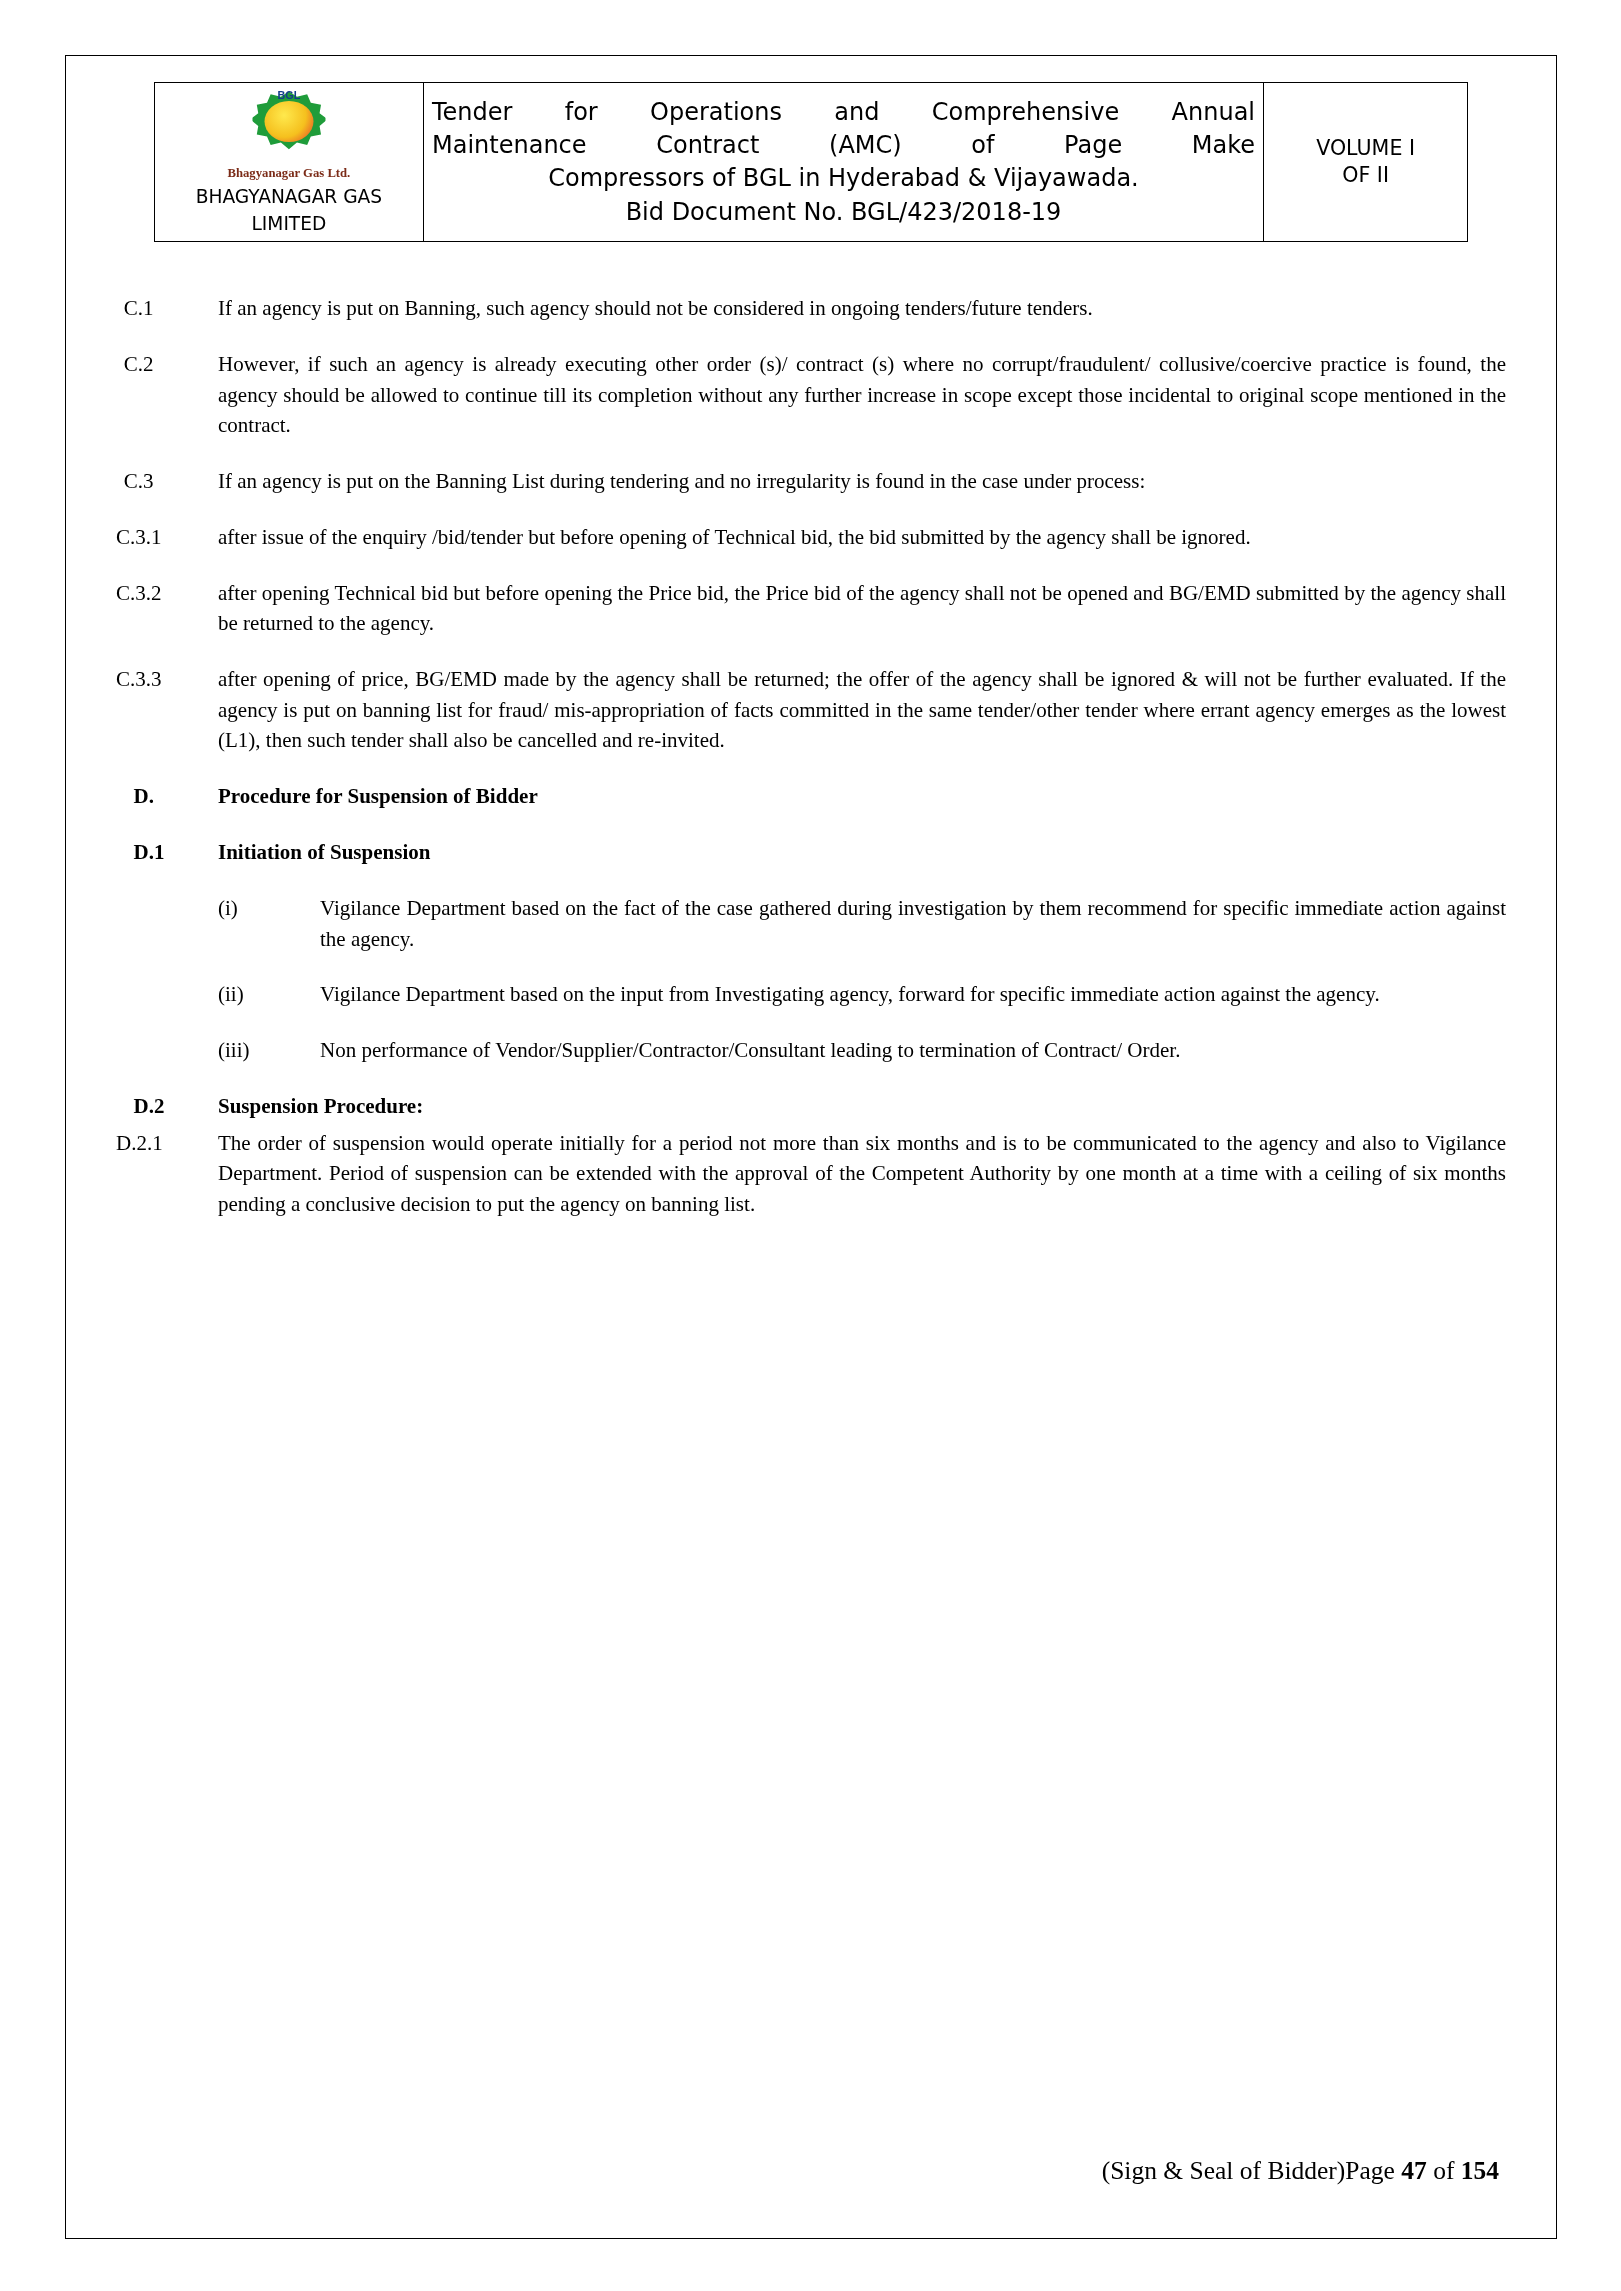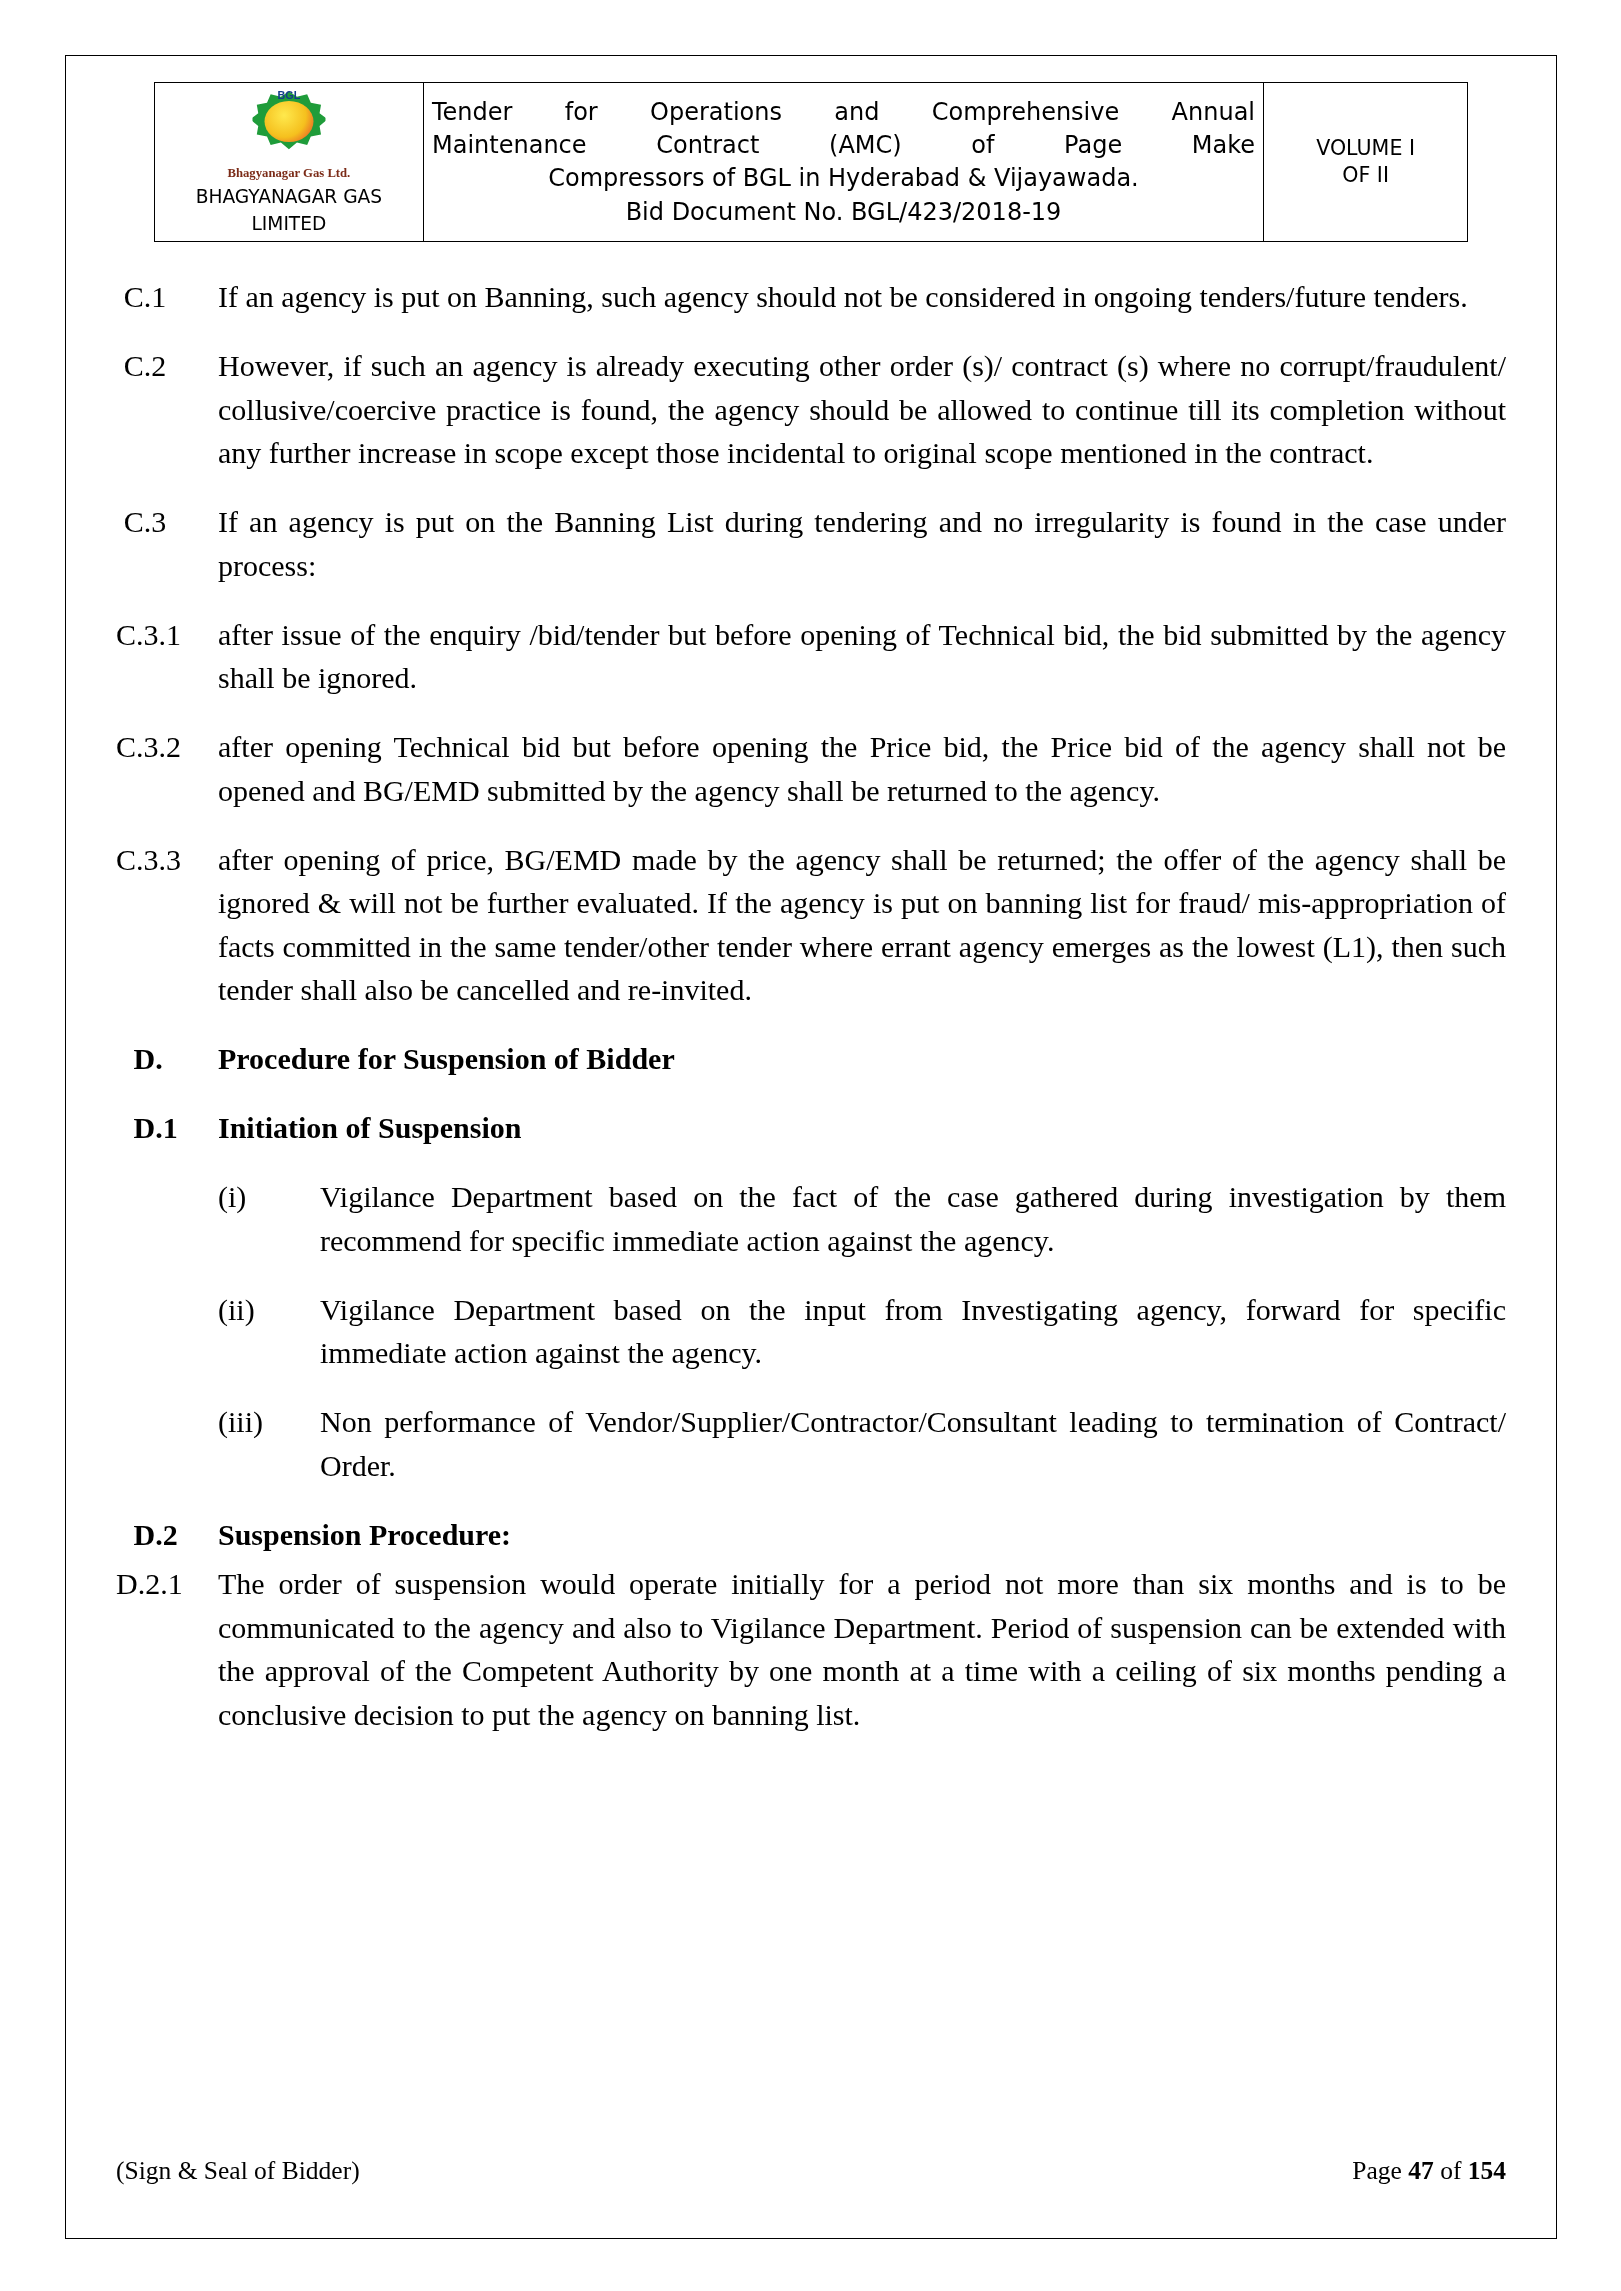--- a/index.html
+++ b/index.html
@@ -128,22 +128,22 @@
     text-align: justify;
     text-align-last: justify;
   }
   .title-line.last {
     text-align: center;
     text-align-last: center;
   }
 
   
   .body {
-    margin-top: 33px;
-    font-size: 30px;
+    margin-top: 51px;
+    font-size: 21px;
     line-height: 1.45;
   }
   .clause {
     display: flex;
     margin-bottom: 25.5px;
   }
   .clause .num {
     flex: 0 0 auto;
     width: 102px;
     padding-left: 7.8px;
@@ -195,24 +195,24 @@
     text-align: justify;
   }
   .tight {
     margin-bottom: 5.9px;
   }
 
   
   .footer {
     position: absolute;
     left: 51px;
-    right: 51px;
+    right: 58px;
     bottom: 53px;
     display: flex;
-    justify-content: space-between;
+    justify-content: flex-end;
     font-size: 25.5px;
   }
   .footer .right b {
     font-weight: bold;
   }
 </style>
 </head>
 <body>
 
 <div class="page">

